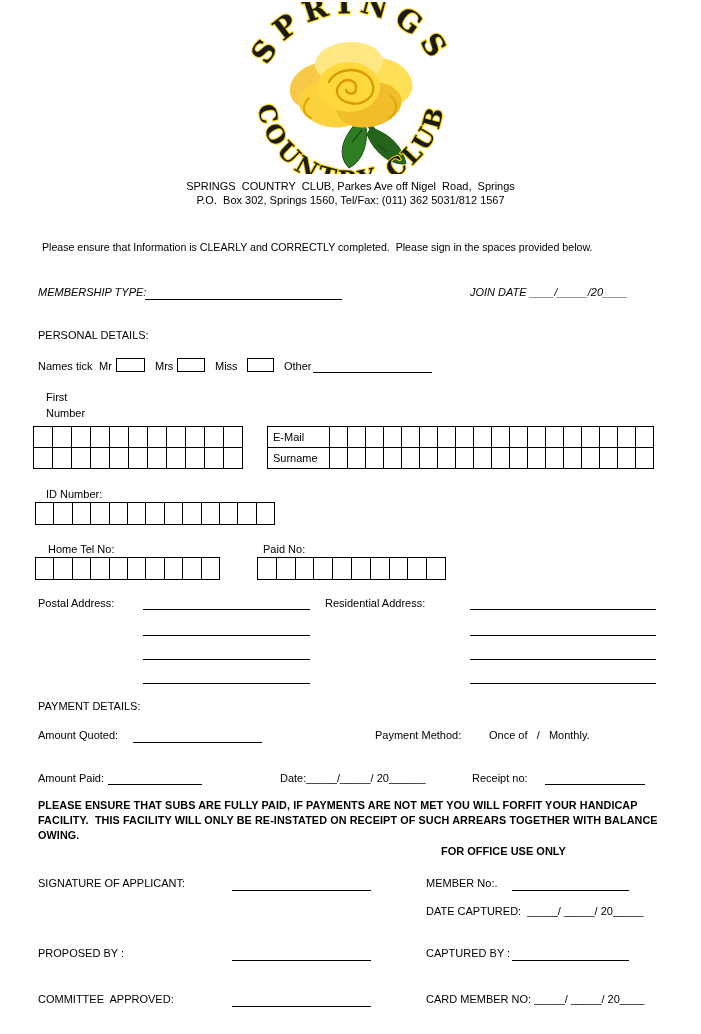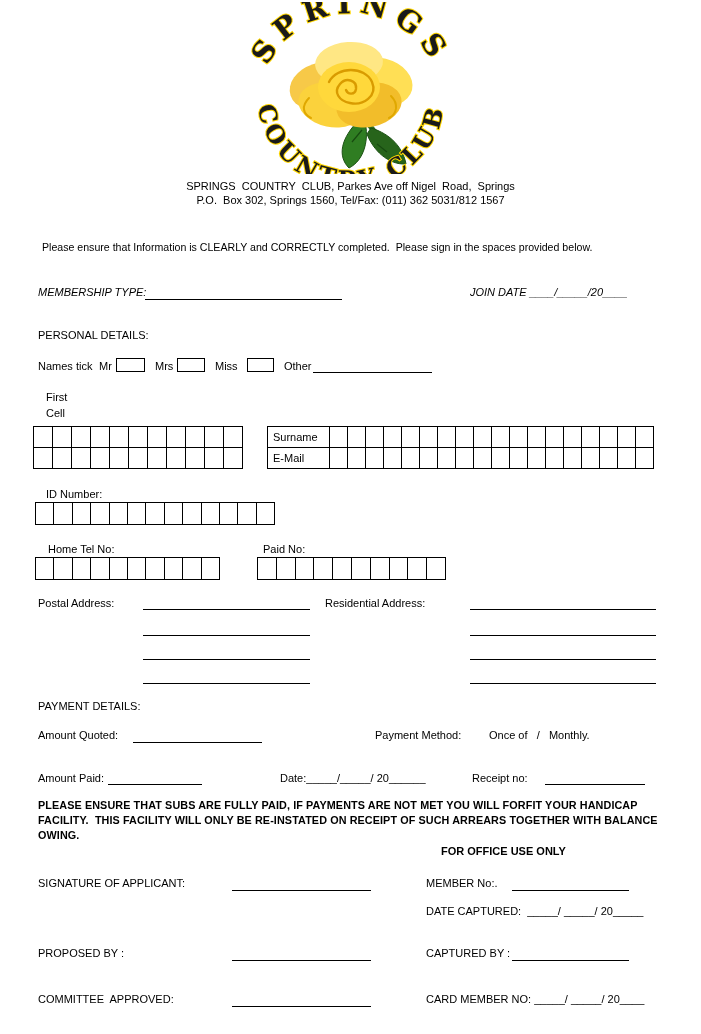--- a/index.html
+++ b/index.html
@@ -84,21 +84,21 @@
   <div class="abs" style="left:99px;top:360px;">Mr</div>
   <div class="tickbox" style="left:116px;top:358px;width:29px;"></div>
   <div class="abs" style="left:155px;top:360px;">Mrs</div>
   <div class="tickbox" style="left:177px;top:358px;"></div>
   <div class="abs" style="left:215px;top:360px;">Miss</div>
   <div class="tickbox" style="left:247px;top:358px;width:27px;"></div>
   <div class="abs" style="left:284px;top:360px;">Other</div>
   <div class="fill-line" style="left:313px;top:372px;width:119px;"></div>
 
   <div class="abs" style="left:46px;top:391px;">First</div>
-  <div class="abs" style="left:46px;top:407px;">Cell</div>
+  <div class="abs" style="left:46px;top:407px;">Number</div>
 
   <div class="grid" style="left:33px;top:426px;--cw:20px;--ch:22px;">
     <div class="cellrow">
         <span class="cell"></span>
         <span class="cell"></span>
         <span class="cell"></span>
         <span class="cell"></span>
         <span class="cell"></span>
         <span class="cell"></span>
         <span class="cell"></span>
@@ -117,21 +117,21 @@
         <span class="cell"></span>
         <span class="cell"></span>
         <span class="cell"></span>
         <span class="cell"></span>
         <span class="cell"></span>
       </div>
   </div>
 
   <div class="grid" style="left:267px;top:426px;--cw:19px;--ch:22px;">
     <div class="cellrow">
-      <span class="labelcell">Surname</span>
+      <span class="labelcell">E-Mail</span>
       <span class="cells">
           <span class="cell"></span>
           <span class="cell"></span>
           <span class="cell"></span>
           <span class="cell"></span>
           <span class="cell"></span>
           <span class="cell"></span>
           <span class="cell"></span>
           <span class="cell"></span>
           <span class="cell"></span>
@@ -140,21 +140,21 @@
           <span class="cell"></span>
           <span class="cell"></span>
           <span class="cell"></span>
           <span class="cell"></span>
           <span class="cell"></span>
           <span class="cell"></span>
           <span class="cell"></span>
         </span>
     </div>
     <div class="cellrow">
-      <span class="labelcell">E-Mail</span>
+      <span class="labelcell">Surname</span>
       <span class="cells">
           <span class="cell"></span>
           <span class="cell"></span>
           <span class="cell"></span>
           <span class="cell"></span>
           <span class="cell"></span>
           <span class="cell"></span>
           <span class="cell"></span>
           <span class="cell"></span>
           <span class="cell"></span>

